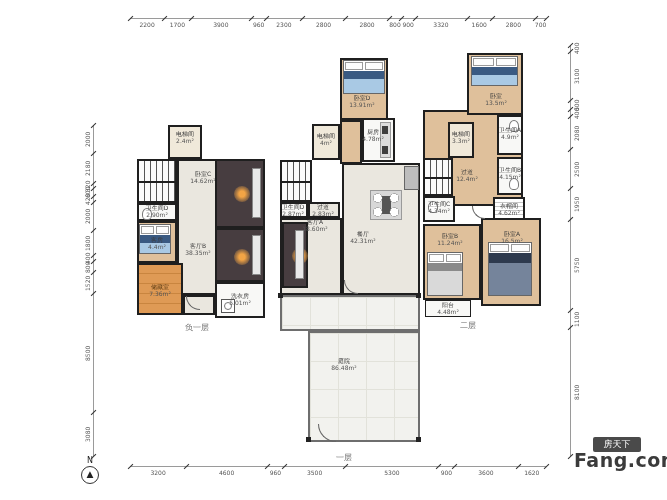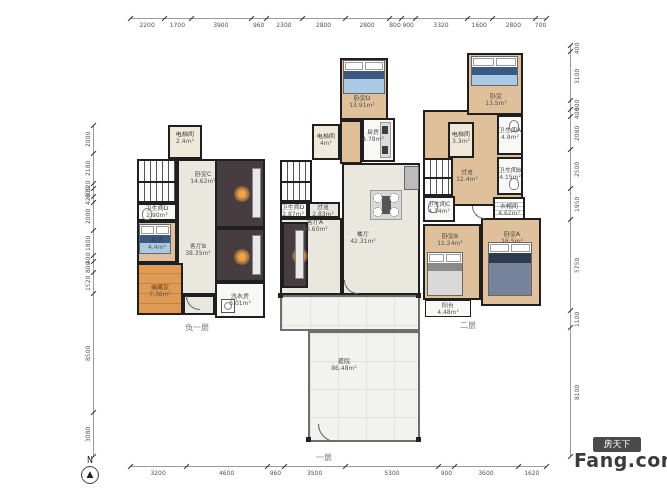--- a/index.html
+++ b/index.html
@@ -188,21 +188,21 @@
     <span class="area">18.60m²</span>
   </div>
   <div class="rlabel" style="left:346px;top:230px;width:34px;">
     <span>餐厅</span>
     <span class="area">42.31m²</span>
   </div>
   <div class="rlabel" style="left:326px;top:357px;width:36px;">
     <span>庭院</span>
     <span class="area">86.48m²</span>
   </div>
-  <div class="flabel" style="left:304px;top:452px;width:40px;">一层</div>
+  <div class="flabel" style="left:324px;top:452px;width:40px;">一层</div>
 
   <div class="room wood" style="left:423px;top:110px;width:100px;height:96px;"></div>
   <div class="room wood" style="left:467px;top:53px;width:56px;height:62px;"></div>
   <div class="bed blue" style="left:471px;top:56px;width:47px;height:30px;">
     <div class="pillows">
         <span></span>
         <span></span>
       </div>
     <div class="blanket"></div>
   </div>

